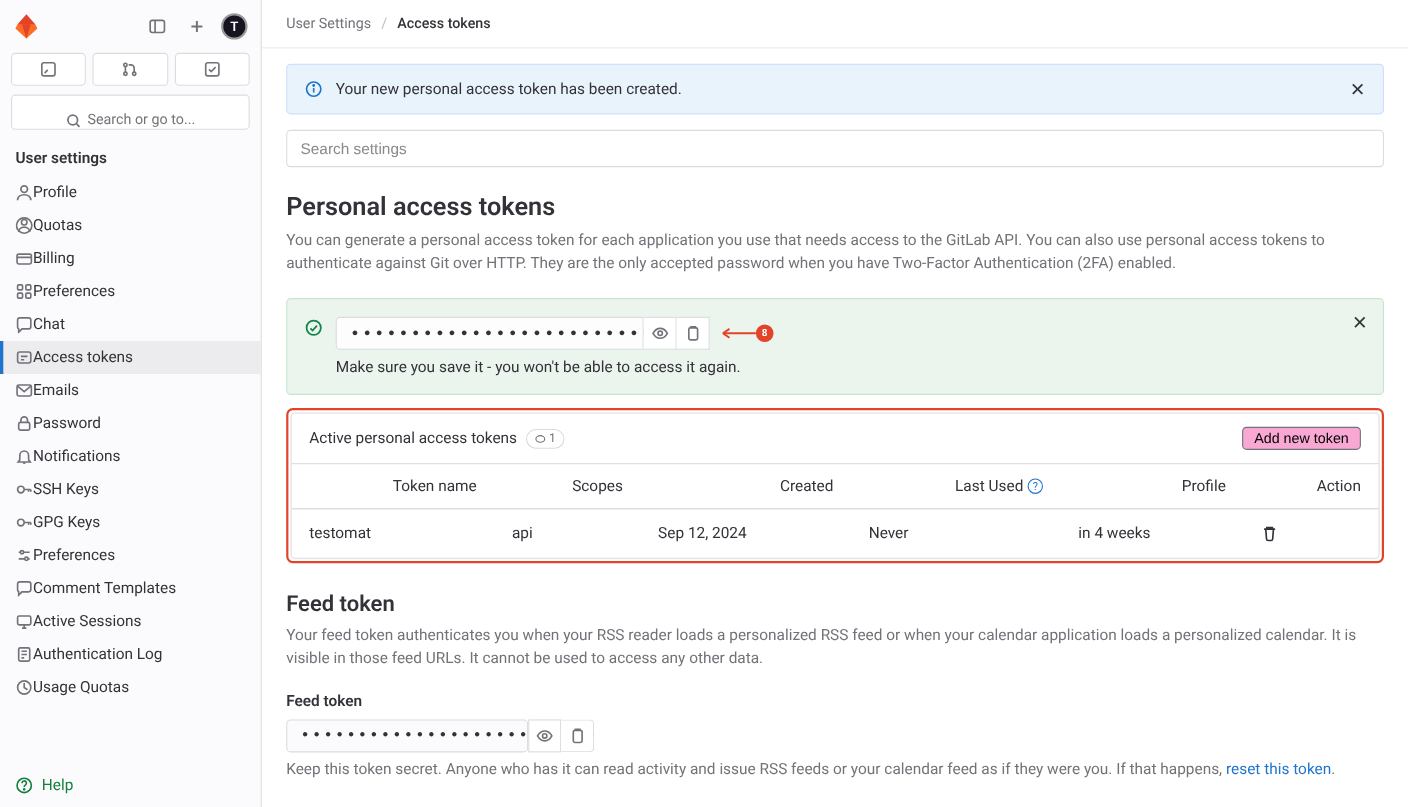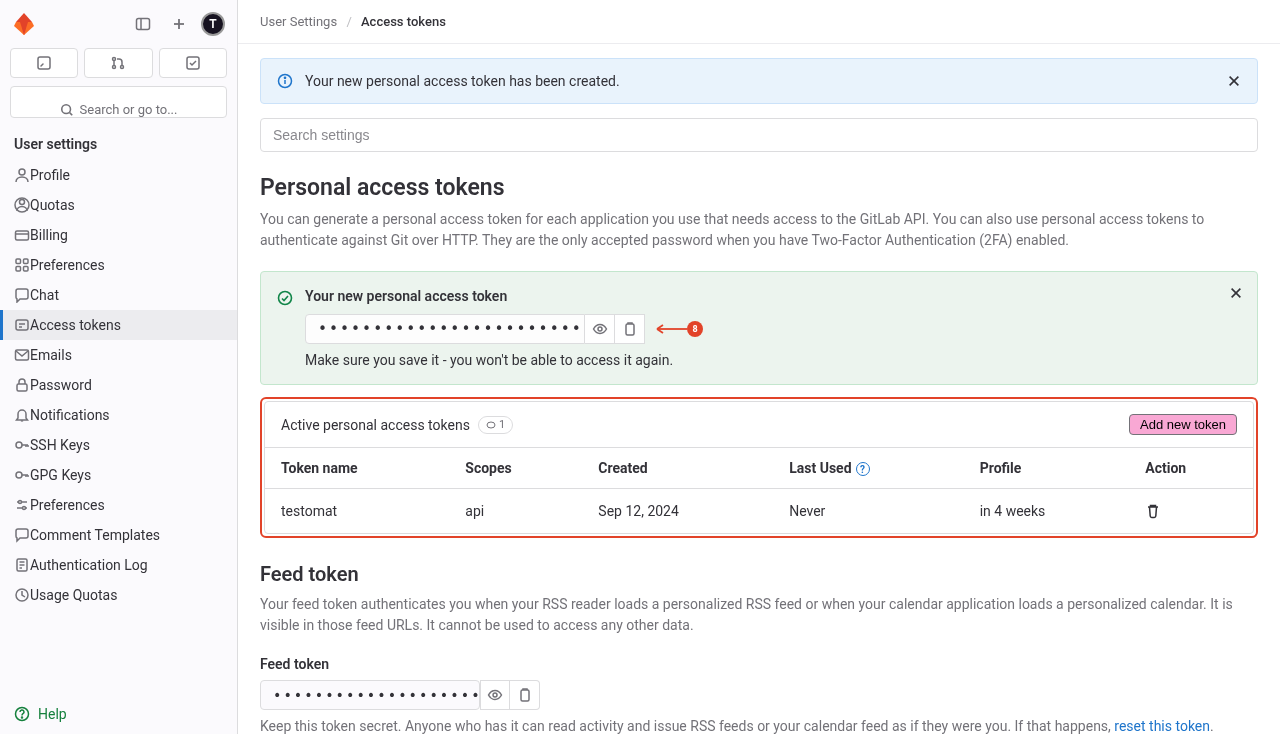--- a/index.html
+++ b/index.html
@@ -48,21 +48,21 @@
 .callout-arrow { display: flex; align-items: center; margin-left: 8px; }
 .callout-arrow svg { color: #e24329; }
 .callout-badge { width: 16px; height: 16px; border-radius: 50%; background: #e24329; color: #fff; font-size: 9px; font-weight: 700; display: flex; align-items: center; justify-content: center; margin-left: -2px; }
 .highlight-box { border: 2px solid #e24329; border-radius: 6px; padding: 2px; margin-bottom: 24px; }
 .table-card { border: 1px solid #dcdcde; border-radius: 4px; }
 .table-header { display: flex; align-items: center; padding: 12px 16px; border-bottom: 1px solid #dcdcde; }
 .table-header-title { font-weight: 400; margin-right: 8px; }
 .count-badge { border: 1px solid #dcdcde; border-radius: 10px; padding: 0 7px; font-size: 11px; color: #737278; display: flex; align-items: center; gap: 3px; height: 18px; }
 .add-btn { margin-left: auto; border: 1px solid #737278; border-radius: 4px; padding: 2px 10px; font-size: 13px; background: #f9a8d4; cursor: pointer; }
 .tbl { width: 100%; border-collapse: collapse; }
-.tbl th { text-align: left; padding: 12px 16px; font-weight: 700; border-bottom: 1px solid #dcdcde; font-size: 14px; }
+.tbl th { text-align: right; padding: 12px 16px; font-weight: 400; border-bottom: 1px solid #dcdcde; font-size: 14px; }
 .tbl td { padding: 14px 16px; font-size: 14px; }
 .help-icon-inline { display: inline-flex; width: 14px; height: 14px; border: 1.5px solid #1f75cb; border-radius: 50%; color: #1f75cb; font-size: 10px; align-items: center; justify-content: center; margin-left: 4px; vertical-align: middle; cursor: pointer; }
 .trash-btn { cursor: pointer; color: #333238; }
 .feed-label { font-weight: 600; margin-bottom: 8px; font-size: 14px; }
 .feed-row { display: flex; align-items: center; margin-bottom: 8px; }
 .feed-field { background: #fbfafd; border: 1px solid #dcdcde; border-radius: 4px; padding: 6px 12px; font-family: monospace; letter-spacing: 2px; width: 220px; height: 30px; display: flex; align-items: center; margin-right: 0; }
 .feed-note { font-size: 14px; color: #737278; margin-bottom: 24px; }
 .feed-note a { color: #1f75cb; text-decoration: none; cursor: pointer; }
 svg { display: block; }
 </style>
@@ -213,20 +213,28 @@
           <span>Preferences</span>
         </div>
       <div class="nav-item">
           <svg class="nav-icon" viewBox="0 0 16 16" fill="none" stroke="currentColor" stroke-width="1.5">
             <path d="M2 4a2 2 0 0 1 2-2h8a2 2 0 0 1 2 2v5a2 2 0 0 1-2 2H6l-3 3v-3a2 2 0 0 1-1-2z"></path>
           </svg>
           <span>Comment Templates</span>
         </div>
       <div class="nav-item">
           <svg class="nav-icon" viewBox="0 0 16 16" fill="none" stroke="currentColor" stroke-width="1.5">
+            <rect x="2" y="3" width="12" height="8" rx="1.5"></rect>
+            <line x1="6" y1="14" x2="10" y2="14"></line>
+            <line x1="8" y1="11" x2="8" y2="14"></line>
+          </svg>
+          <span>Active Sessions</span>
+        </div>
+      <div class="nav-item">
+          <svg class="nav-icon" viewBox="0 0 16 16" fill="none" stroke="currentColor" stroke-width="1.5">
             <rect x="3" y="2" width="10" height="12" rx="1.5"></rect>
             <line x1="5.5" y1="5" x2="10.5" y2="5"></line>
             <line x1="5.5" y1="8" x2="10.5" y2="8"></line>
             <line x1="5.5" y1="11" x2="8" y2="11"></line>
           </svg>
           <span>Authentication Log</span>
         </div>
       <div class="nav-item">
           <svg class="nav-icon" viewBox="0 0 16 16" fill="none" stroke="currentColor" stroke-width="1.5">
             <circle cx="8" cy="8" r="6"></circle>
@@ -271,21 +279,20 @@
 
       <h1 class="section-title">Personal access tokens</h1>
       <p class="section-desc">You can generate a personal access token for each application you use that needs access to the GitLab API. You can also use personal access tokens to authenticate against Git over HTTP. They are the only accepted password when you have Two-Factor Authentication (2FA) enabled.</p>
 
       <div class="token-panel">
         <svg class="check-icon" viewBox="0 0 16 16" fill="none" stroke="currentColor" stroke-width="1.6">
             <circle cx="8" cy="8" r="6.5"></circle>
             <path d="M5 8.5l2 2 4-4.5"></path>
           </svg>
         <div class="token-body">
-          <div class="token-title">Your new personal access token</div>
           <div class="token-row">
             <div class="token-field">••••••••••••••••••••••••••</div>
             <div class="token-btn">
                 <svg width="16" height="16" viewBox="0 0 16 16" fill="none" stroke="currentColor" stroke-width="1.5">
                   <path d="M1.5 8s2.5-4.5 6.5-4.5S14.5 8 14.5 8s-2.5 4.5-6.5 4.5S1.5 8 1.5 8z"></path>
                   <circle cx="8" cy="8" r="2"></circle>
                 </svg>
               </div>
             <div class="token-btn">
                 <svg width="16" height="16" viewBox="0 0 16 16" fill="none" stroke="currentColor" stroke-width="1.5">

